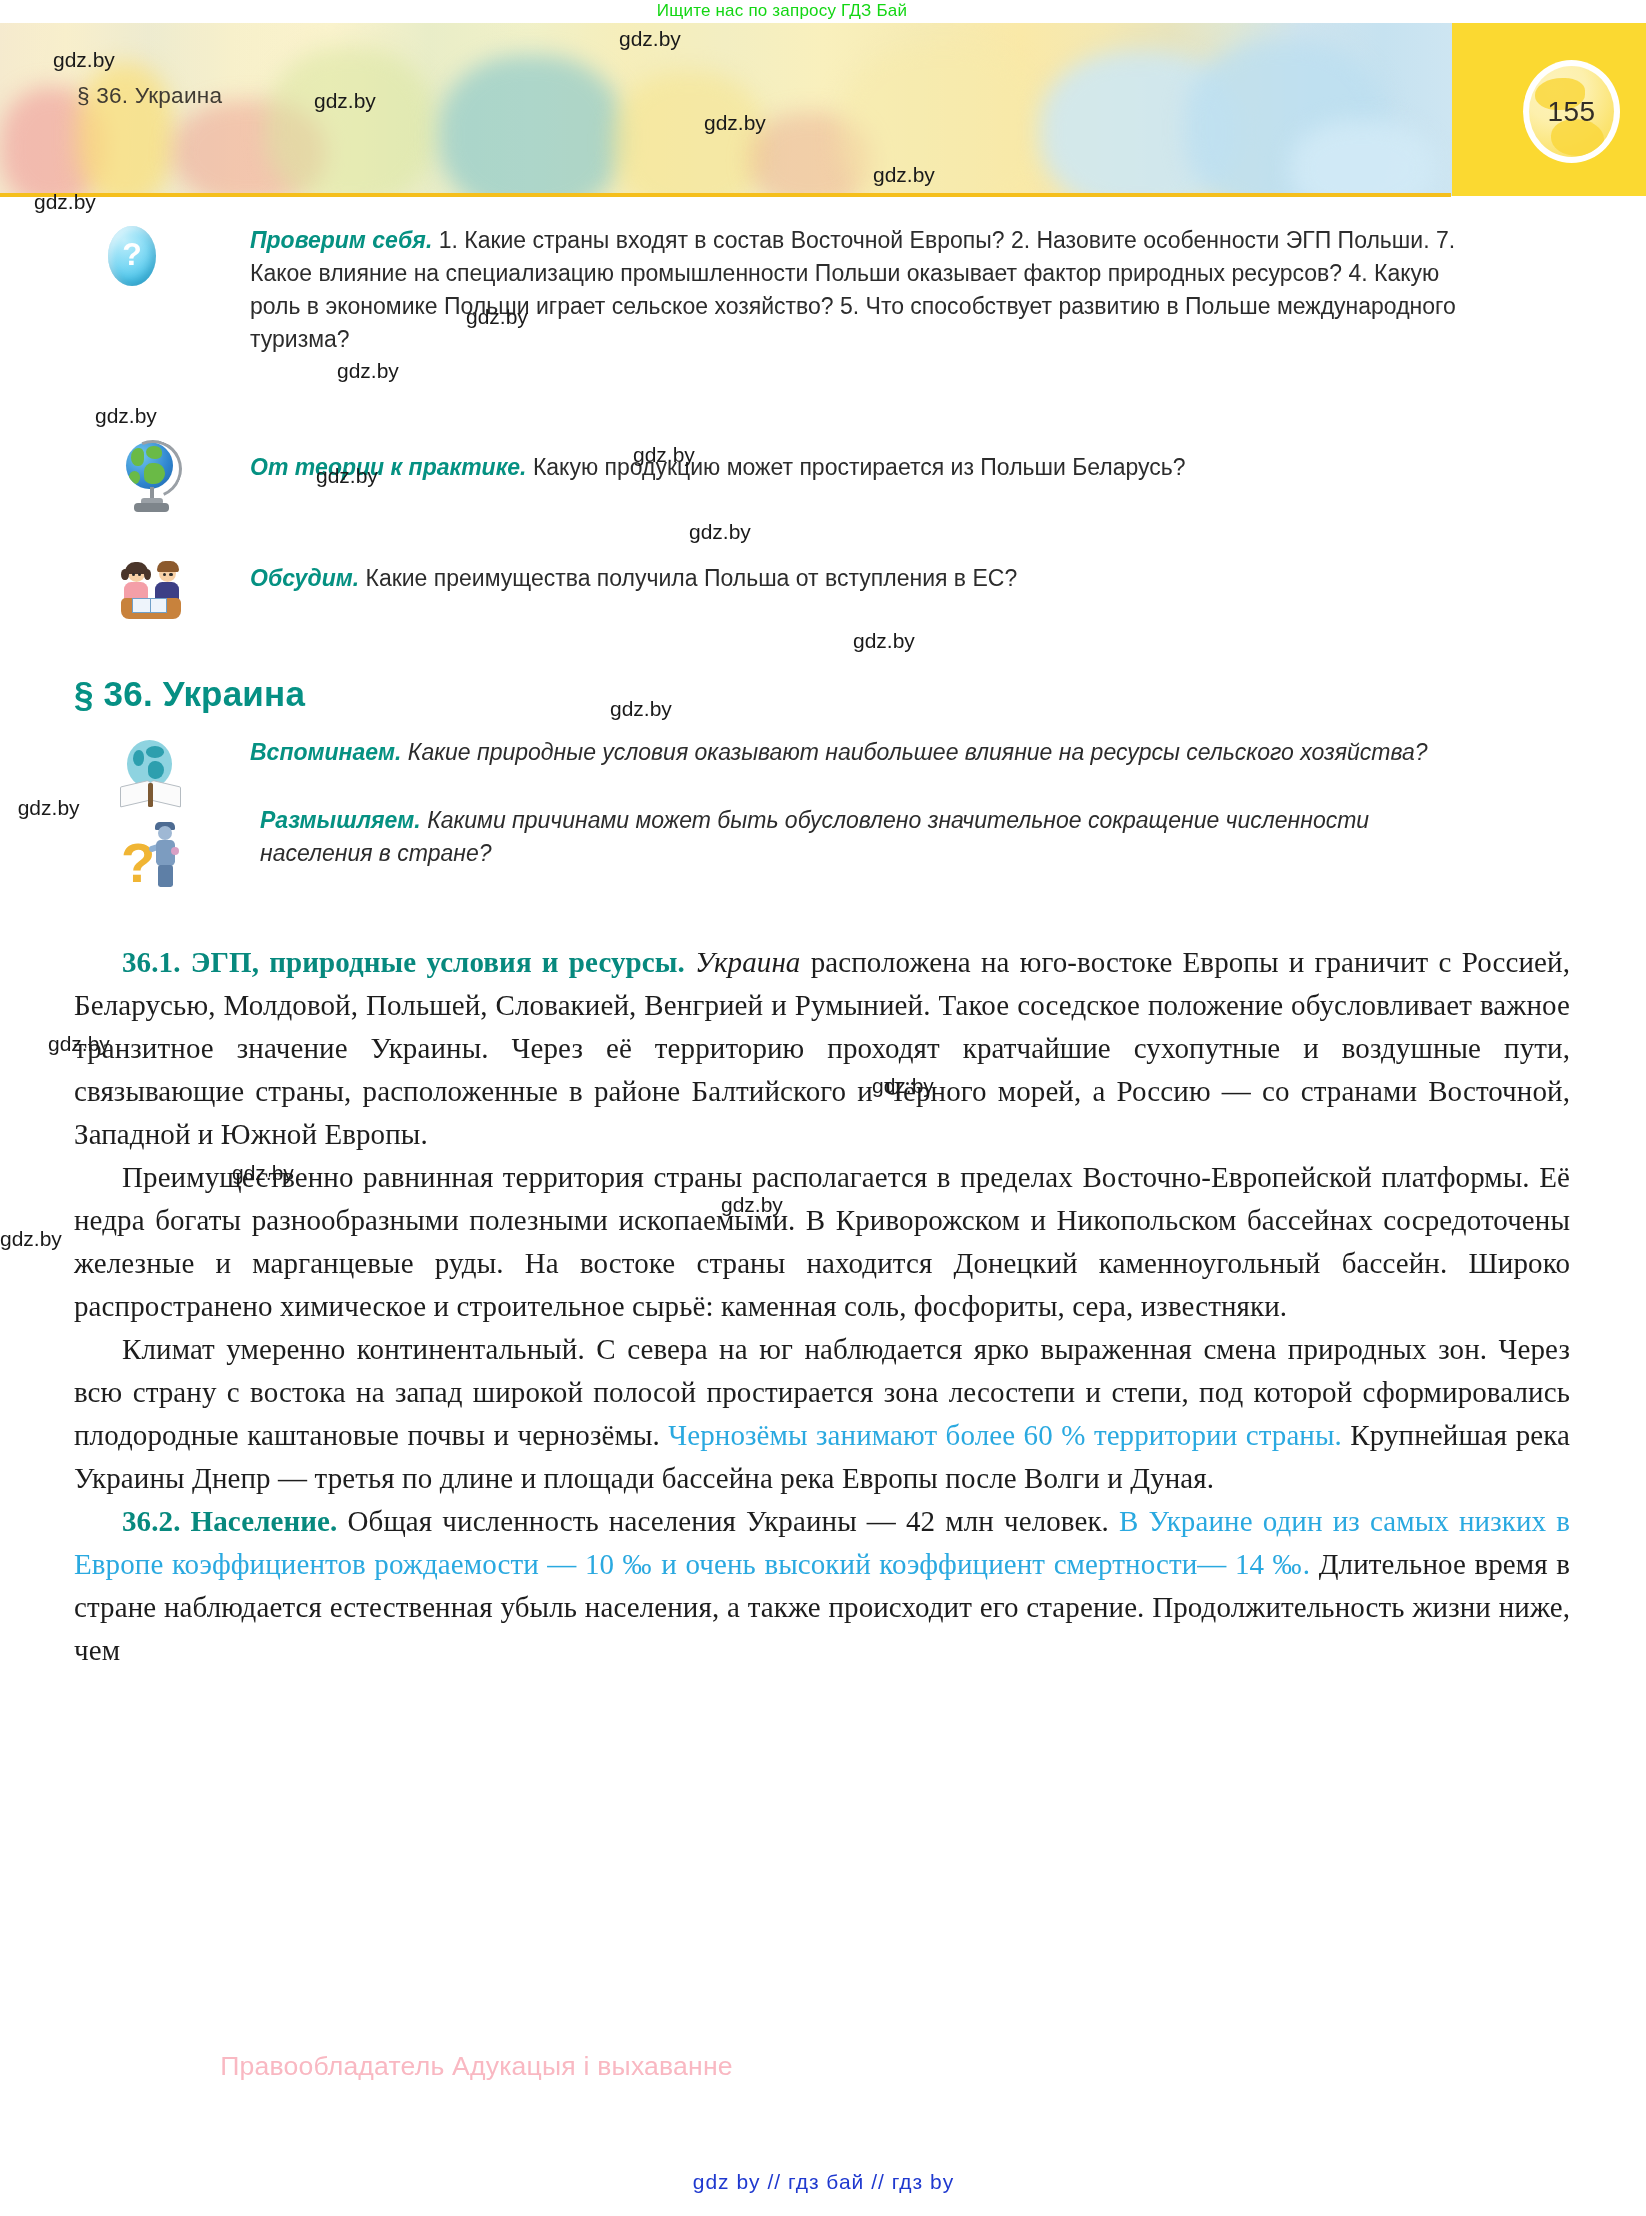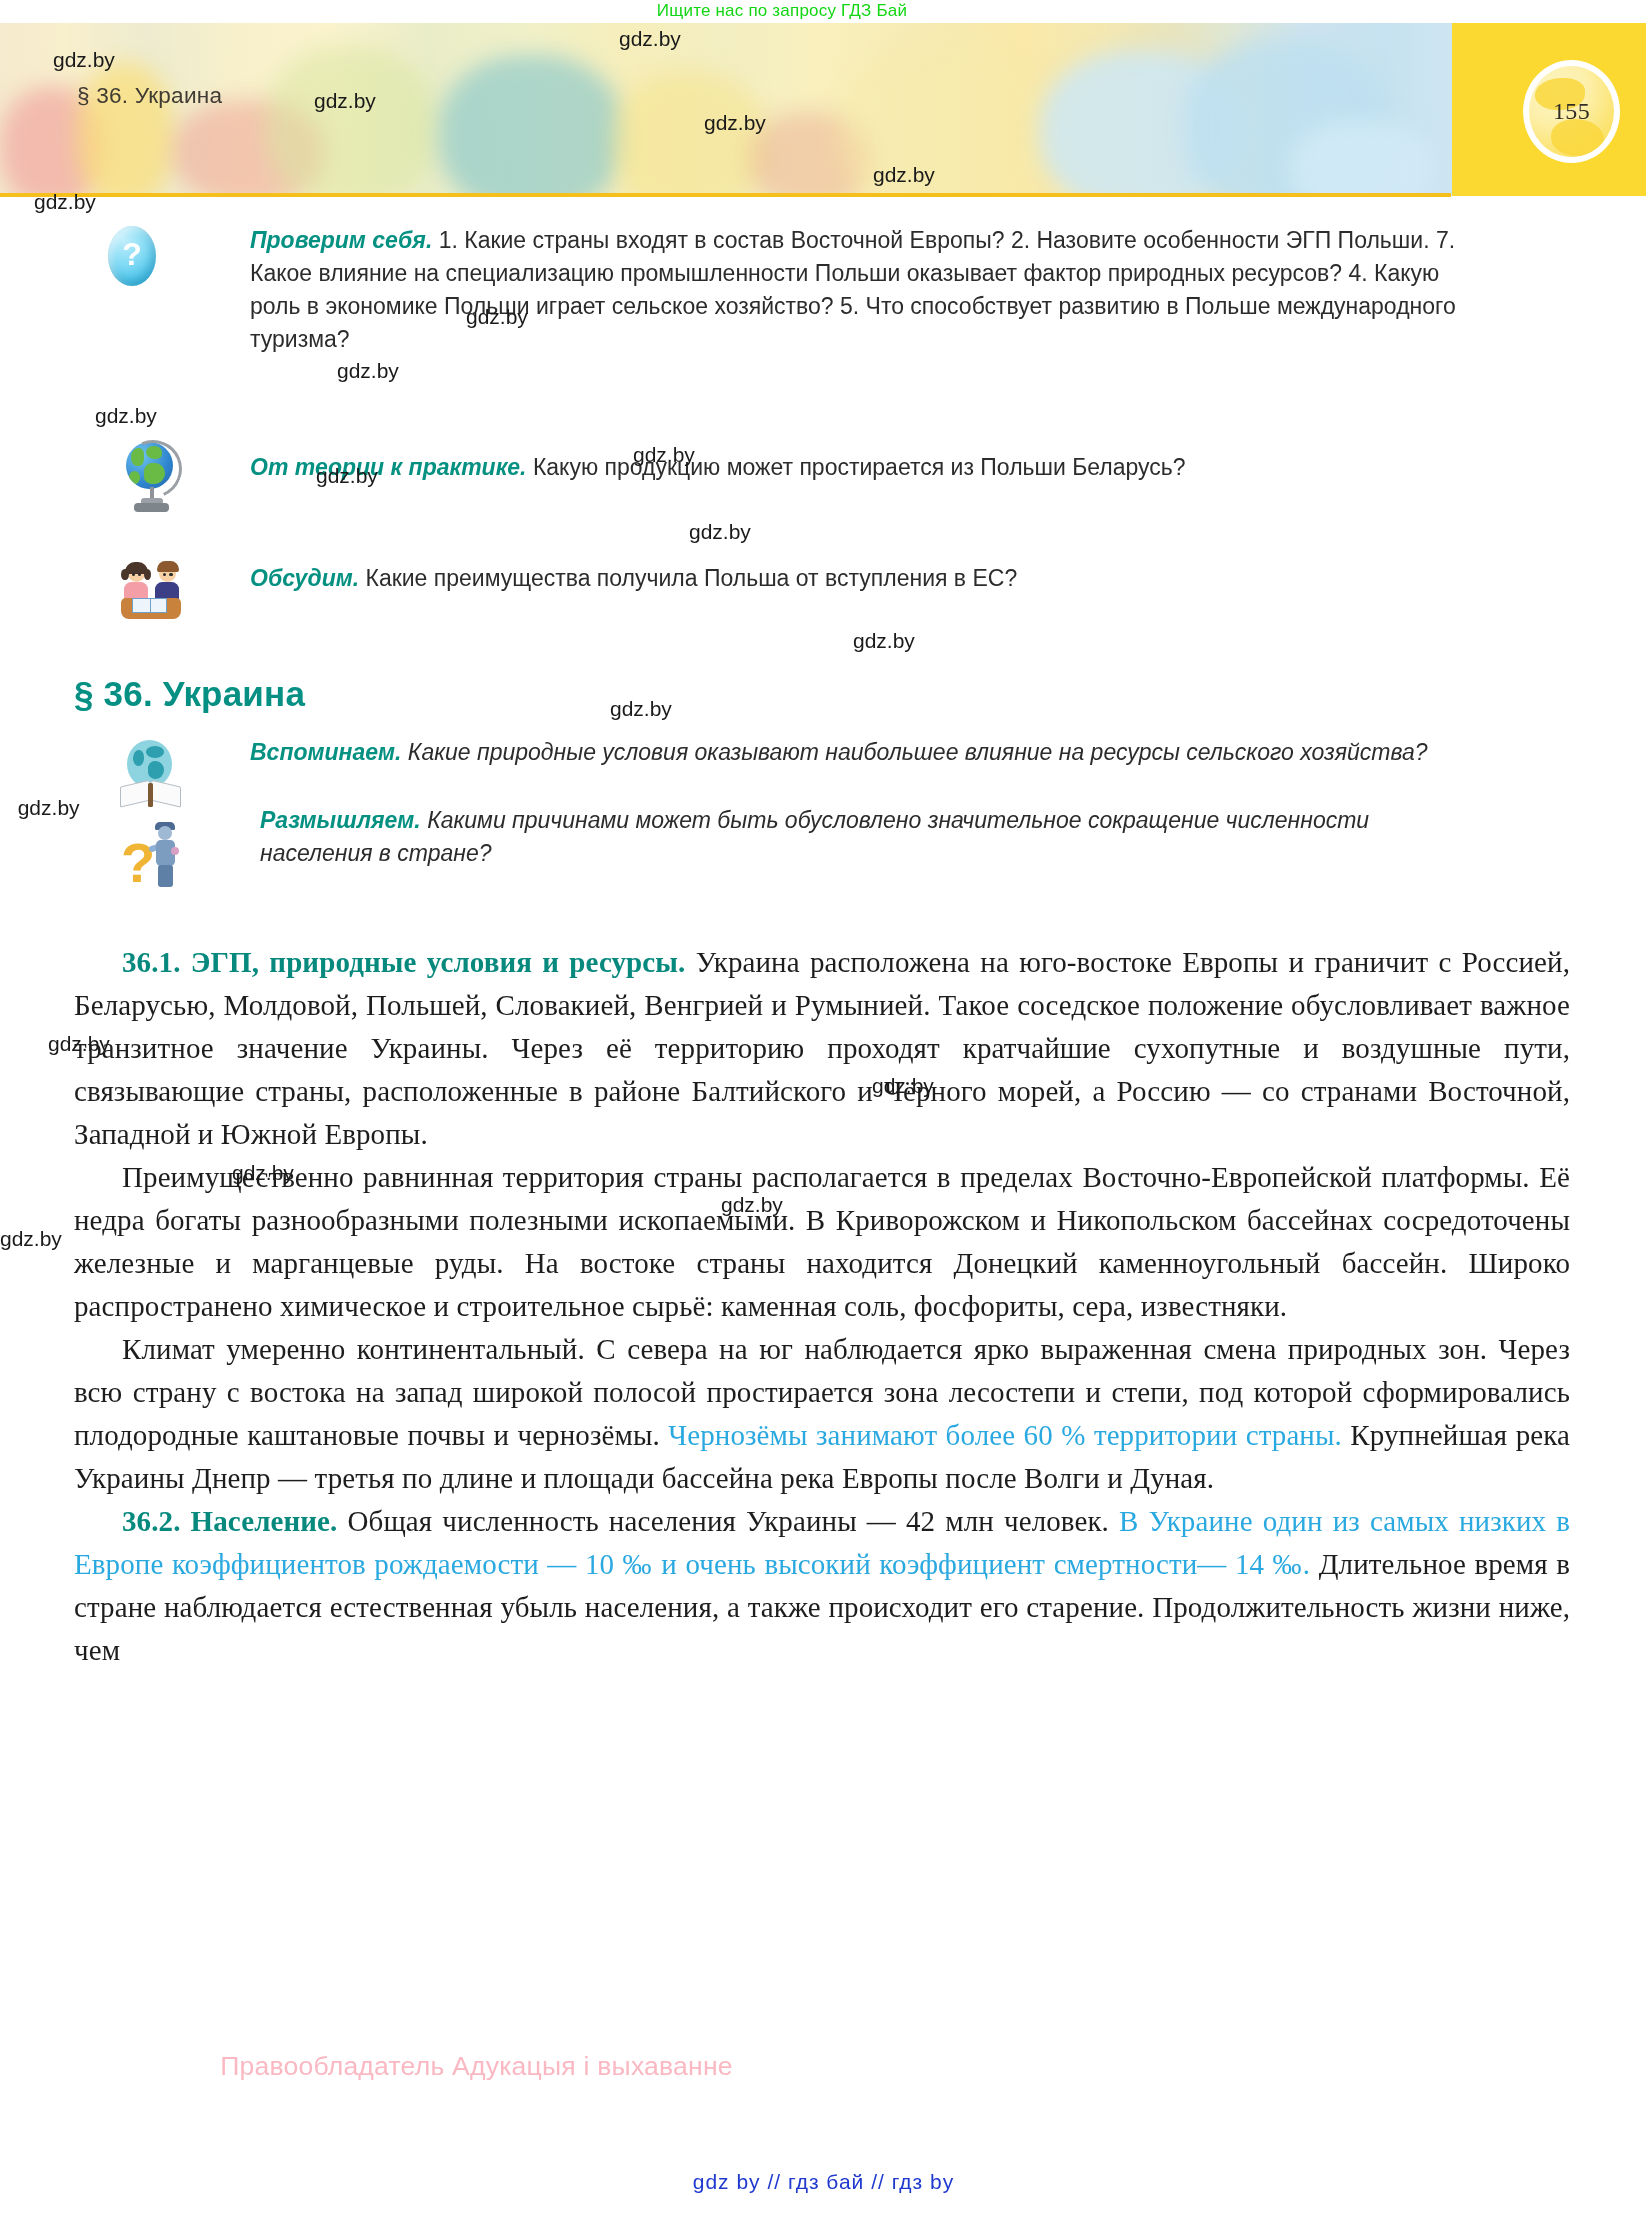--- a/index.html
+++ b/index.html
@@ -159,22 +159,22 @@
     position: absolute;
     left: 26%; bottom: 2%;
     width: 62%; height: 40%;
     background: #f9d73c;
     border-radius: 45% 55% 40% 50%;
     opacity: 0.85;
   }
   .page-num {
     position: relative;
     z-index: 3;
-    font-family: Liberation Serif, serif;
-    font-size: 24px;
+    font-family: Liberation Sans, sans-serif;
+    font-size: 28px;
     color: #322d26;
     letter-spacing: 0.4px;
   }
   .qicon {
     position: absolute;
     z-index: 12;
   }
   .qtext {
     position: absolute;
     font-family: "Liberation Sans", sans-serif;
@@ -308,21 +308,21 @@
     font-family: "Liberation Serif", serif;
     font-size: 29px;
     line-height: 43px;
     color: #1d1d1d;
     text-align: justify;
     letter-spacing: 0.1px;
   }
   .body-copy p { margin: 0; text-indent: 48px; }
   .run-head-num { color: #07897e; font-weight: bold; }
   .hl { color: #2aa9e0; }
-  .it { }
+  .it { font-style: italic; }
 
   
   .rights-footer {
     position: absolute;
     left: 0; top: 2051px;
     width: 1647px;
     text-align: center;
     font-family: "Liberation Sans", sans-serif;
     font-size: 26.6px;
     color: #f9b8c2;

